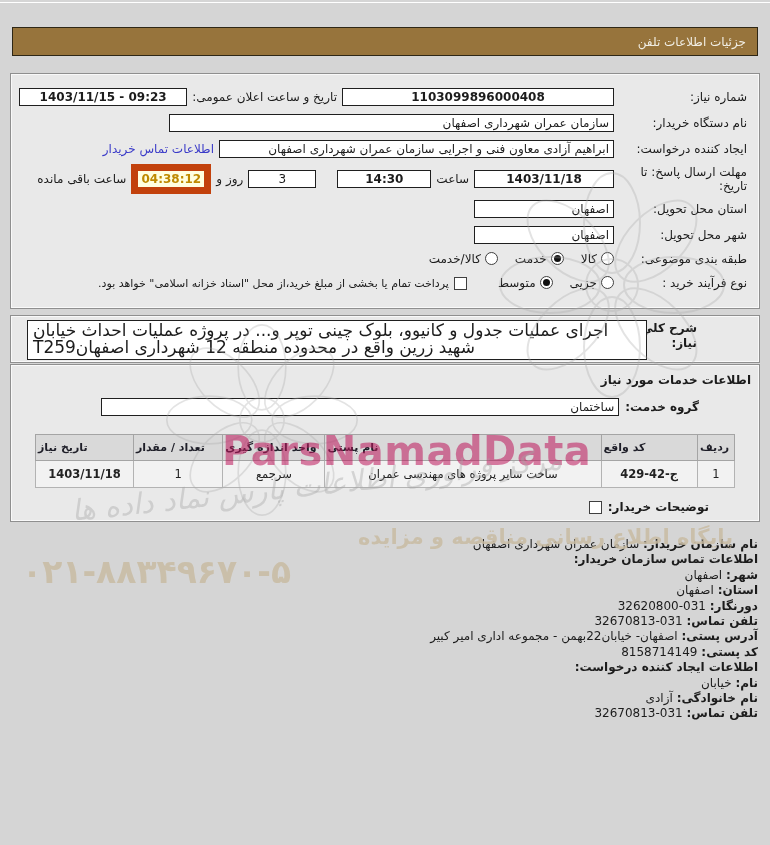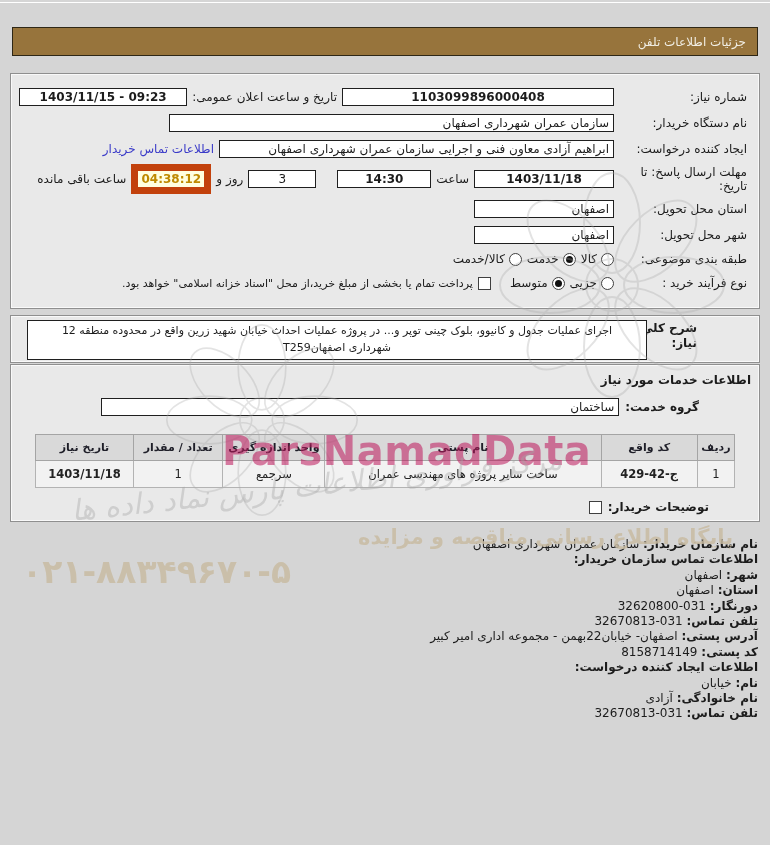--- a/index.html
+++ b/index.html
@@ -39,39 +39,39 @@
   .r7{top:178px;} .r8{top:202px;}
   .countdown{background:#ffffe1;border:7px solid #c2410c;color:#bf8a00;}
   .link{color:#3a3ac8;cursor:pointer;white-space:nowrap;}
   .gapL{margin-left:16px;}
   .radio{
     width:11px;height:11px;border:1px solid #3f3f3f;border-radius:50%;
     background:#fff;display:inline-block;position:relative;flex:0 0 auto;
   }
   .radio.checked::after{content:"";position:absolute;inset:2px;border-radius:50%;background:#101010;}
   .cbox{width:11px;height:11px;border:1px solid #3f3f3f;background:#fff;display:inline-block;flex:0 0 auto;}
-  .opt{display:flex;align-items:flex-end;gap:4px;}
+  .opt{display:flex;align-items:flex-start;gap:4px;margin-left:12px;}
   .small{font-size:11px;}
   .bold{font-weight:bold;}
   
   .desc-label{position:absolute;right:62px;top:5px;width:66px;font-weight:bold;line-height:15px;}
   .desc-box{
     position:absolute;right:112px;left:16px;top:4px;height:36px;
-    background:#fff;border:1px solid #1f1f1f;padding:1px 14px;
-    font-size:11px;line-height:17px;text-align:center;overflow:hidden;
+    background:#fff;border:1px solid #1f1f1f;padding:1px 5px;
+    font-size:17px;line-height:17px;text-align:left;overflow:hidden;
   }
   
   .svc-title{position:absolute;top:8px;right:8px;font-weight:bold;}
   .grp-row{position:absolute;top:33px;right:60px;left:12px;display:flex;align-items:center;gap:6px;}
   .grp-box{width:508px;}
   .ntable-wrap{position:absolute;top:69px;right:24px;left:24px;}
   table.ntable{width:100%;border-collapse:collapse;border:1px solid #8a8a8a;background:#f2f2f2;}
   table.ntable th{
     background:#d9d9d9;border:1px solid #a4a4a4;font-weight:bold;
-    font-size:11px;color:#1e1e28;height:25px;text-align:center;padding:0 2px;white-space:nowrap;
+    font-size:11px;color:#1e1e28;height:25px;text-align:left;padding:0 2px;white-space:nowrap;
   }
   table.ntable td{
     border:1px solid #b3b3b3;font-size:11.5px;height:26px;text-align:center;
     color:#222;padding:0 2px;white-space:nowrap;
   }
   .notes-row{position:absolute;top:135px;right:50px;display:flex;align-items:center;gap:6px;font-weight:bold;}
   
   .contact{position:absolute;top:537px;right:12px;left:12px;line-height:15.4px;text-align:right;}
   .cline .lbl{font-weight:bold;}
   

